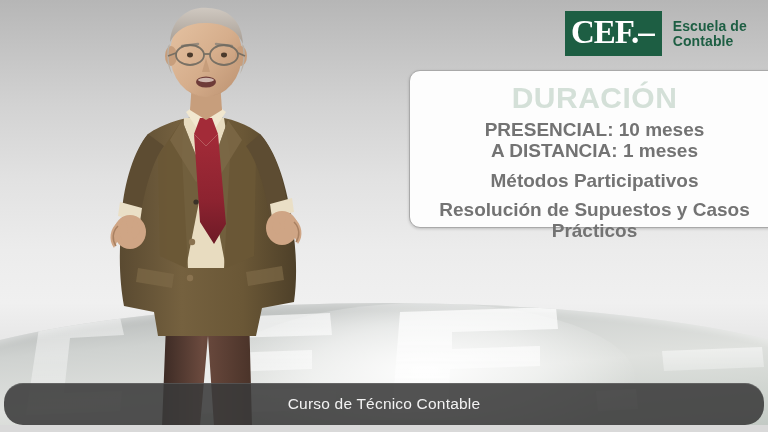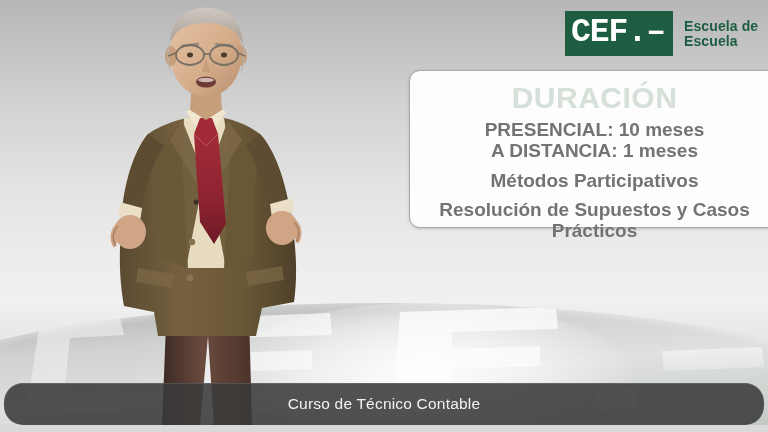--- a/index.html
+++ b/index.html
@@ -94,21 +94,21 @@
   }
   .logo-box {
     background: #1d5e43;
     color: #ffffff;
     font-weight: 700;
     font-size: 33px;
     letter-spacing: -1px;
     line-height: 1;
     padding: 5px 8px 7px 6px;
     margin-left: -2px;
-    font-family: Liberation Mono, monospace;
+    font-family: Liberation Serif, serif;
   }
   .logo-sub {
     margin-left: 11px;
     color: #1d5e43;
     font-weight: 700;
     font-size: 14px;
     line-height: 15px;
     letter-spacing: .1px;
   }
 
@@ -333,21 +333,21 @@
       <path d="M 150 266 L 186 260 L 188 274 L 152 280 Z" fill="#7d6947" opacity=".7"></path>
 
       <circle cx="100" cy="196" r="2.6" fill="#3a3128"></circle>
     </svg>
   </div>
 
   <div class="logo">
     <div class="logo-box">CEF.–</div>
     <div class="logo-sub">
       <div>Escuela de</div>
-      <div>Escuela</div>
+      <div>Contable</div>
     </div>
   </div>
 
   <div class="panel">
     <div class="panel-title">DURACIÓN</div>
     <p class="panel-line">PRESENCIAL: 10 meses</p>
     <p class="panel-line">A DISTANCIA: 1 meses</p>
     <p class="panel-line gap2">Métodos Participativos</p>
     <p class="panel-line gap">Resolución de Supuestos y Casos Prácticos</p>
   </div>

